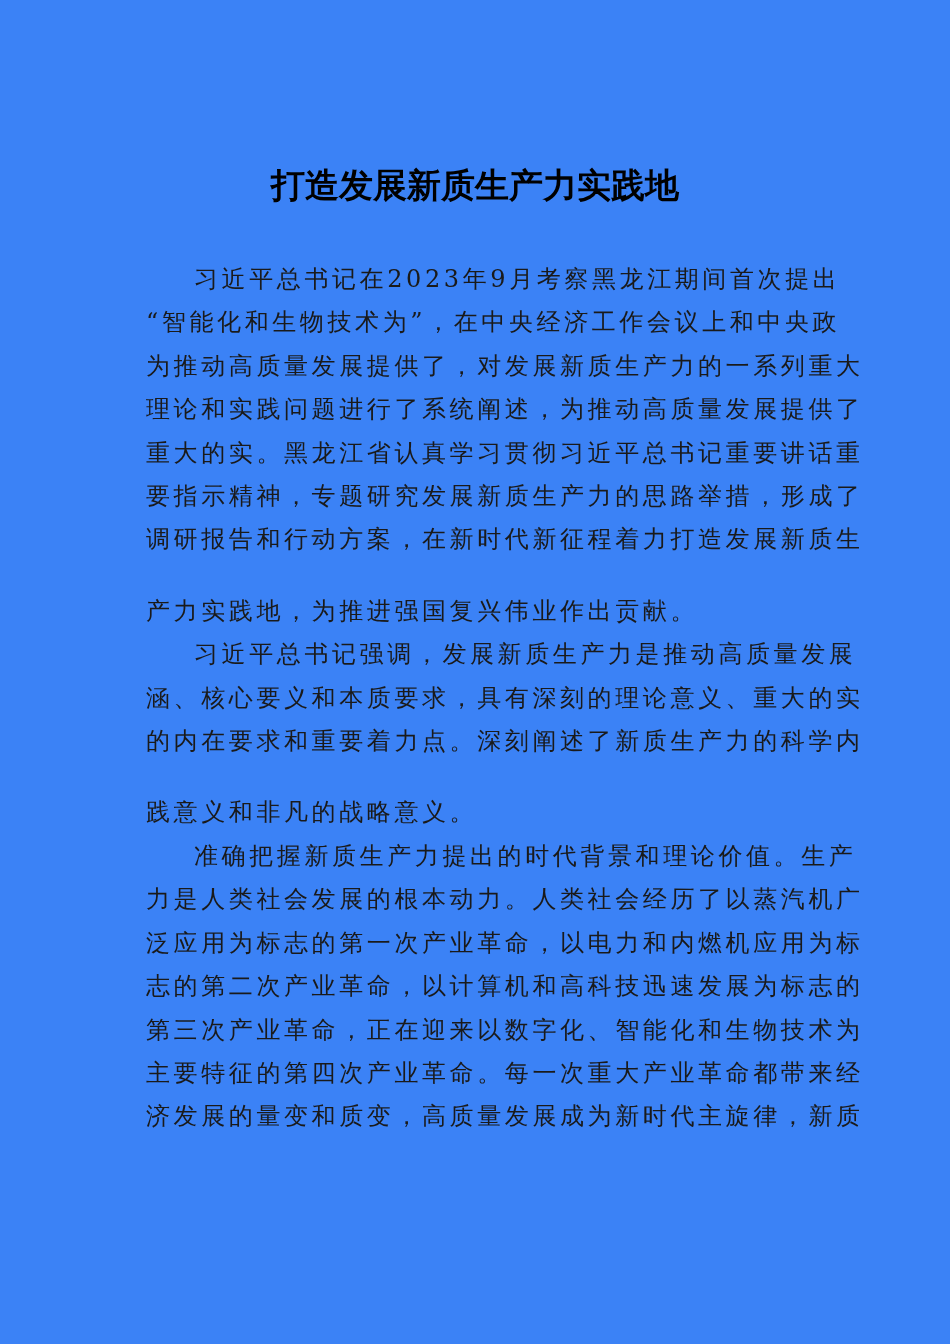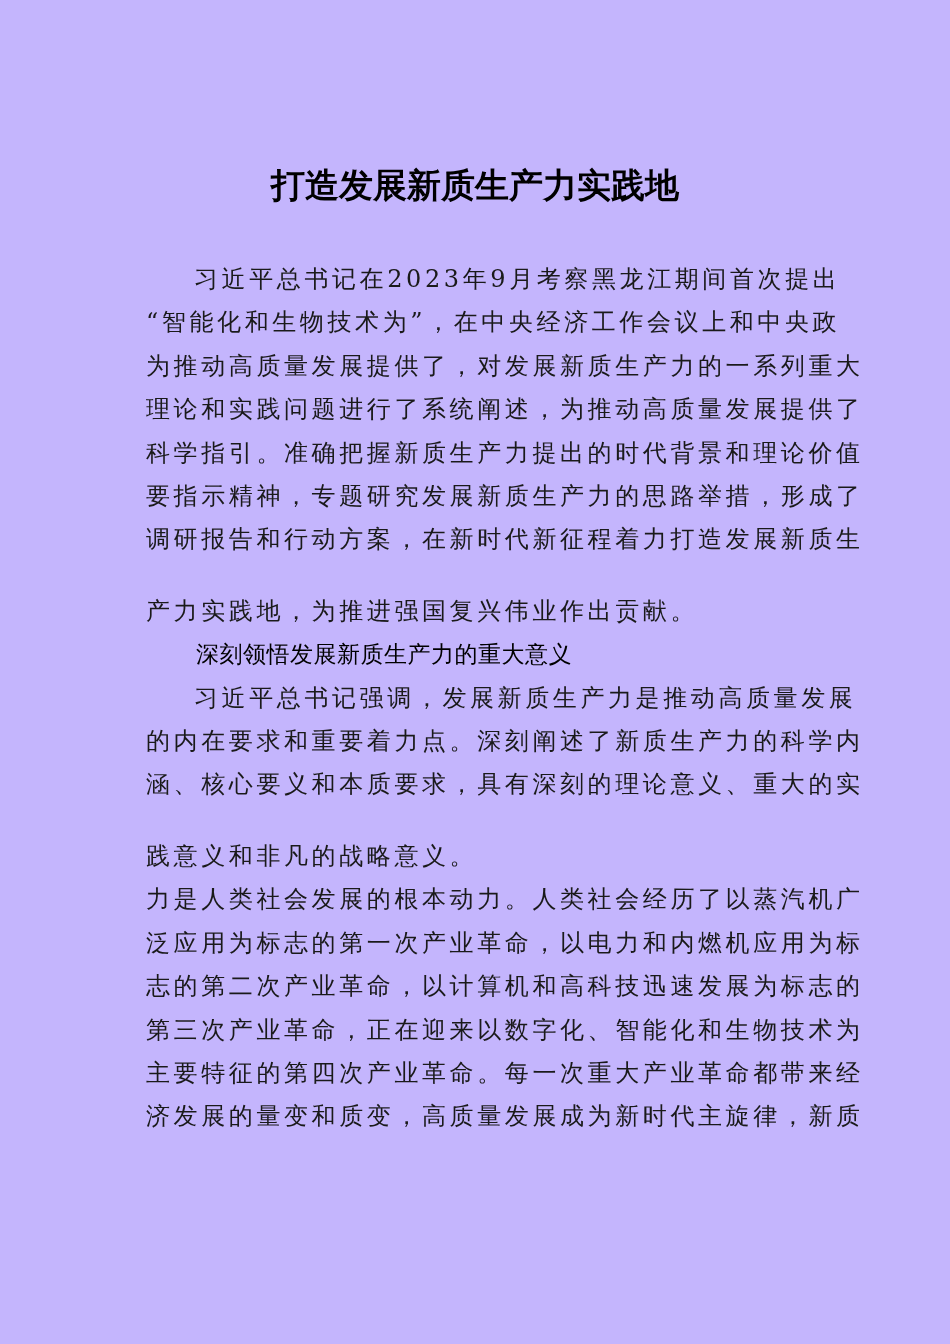--- a/index.html
+++ b/index.html
@@ -13,21 +13,21 @@
       position: relative;
       overflow: hidden;
       color: #111111;
     }
     .page {
       position: absolute;
       left: 0;
       top: 0;
       width: 950px;
       height: 1344px;
-      background: #c4b5fd;
+      background: #3b82f6;
     }
     .doc-title {
       position: absolute;
       left: 0;
       top: 160px;
       width: 950px;
       text-align: center;
       font-family: "DejaVu Serif", "Liberation Serif", serif;
       font-weight: bold;
       font-size: 34px;
@@ -84,36 +84,36 @@
 <div class="page">
   <h1 class="doc-title">打造发展新质生产力实践地</h1>
 
   <div class="body-text">
 
     <div class="para">
       <span class="line first">习近平总书记在2023年9月考察黑龙江期间首次提出</span>
       <span class="line">“智能化和生物技术为”，在中央经济工作会议上和中央政</span>
       <span class="line">为推动高质量发展提供了，对发展新质生产力的一系列重大</span>
       <span class="line">理论和实践问题进行了系统阐述，为推动高质量发展提供了</span>
-      <span class="line">科学指引。准确把握新质生产力提出的时代背景和理论价值</span>
+      <span class="line">重大的实。黑龙江省认真学习贯彻习近平总书记重要讲话重</span>
       <span class="line">要指示精神，专题研究发展新质生产力的思路举措，形成了</span>
       <span class="line">调研报告和行动方案，在新时代新征程着力打造发展新质生</span>
       <span class="line last">产力实践地，为推进强国复兴伟业作出贡献。</span>
     </div>
 
-    <h2 class="section-heading">深刻领悟发展新质生产力的重大意义</h2>
 
     <div class="para">
       <span class="line first">习近平总书记强调，发展新质生产力是推动高质量发展</span>
+      <span class="line">涵、核心要义和本质要求，具有深刻的理论意义、重大的实</span>
       <span class="line">的内在要求和重要着力点。深刻阐述了新质生产力的科学内</span>
-      <span class="line">涵、核心要义和本质要求，具有深刻的理论意义、重大的实</span>
       <span class="line last">践意义和非凡的战略意义。</span>
     </div>
 
     <div class="para">
+      <span class="line first">准确把握新质生产力提出的时代背景和理论价值。生产</span>
       <span class="line">力是人类社会发展的根本动力。人类社会经历了以蒸汽机广</span>
       <span class="line">泛应用为标志的第一次产业革命，以电力和内燃机应用为标</span>
       <span class="line">志的第二次产业革命，以计算机和高科技迅速发展为标志的</span>
       <span class="line">第三次产业革命，正在迎来以数字化、智能化和生物技术为</span>
       <span class="line">主要特征的第四次产业革命。每一次重大产业革命都带来经</span>
       <span class="line">济发展的量变和质变，高质量发展成为新时代主旋律，新质</span>
     </div>
 
   </div>
 </div>

